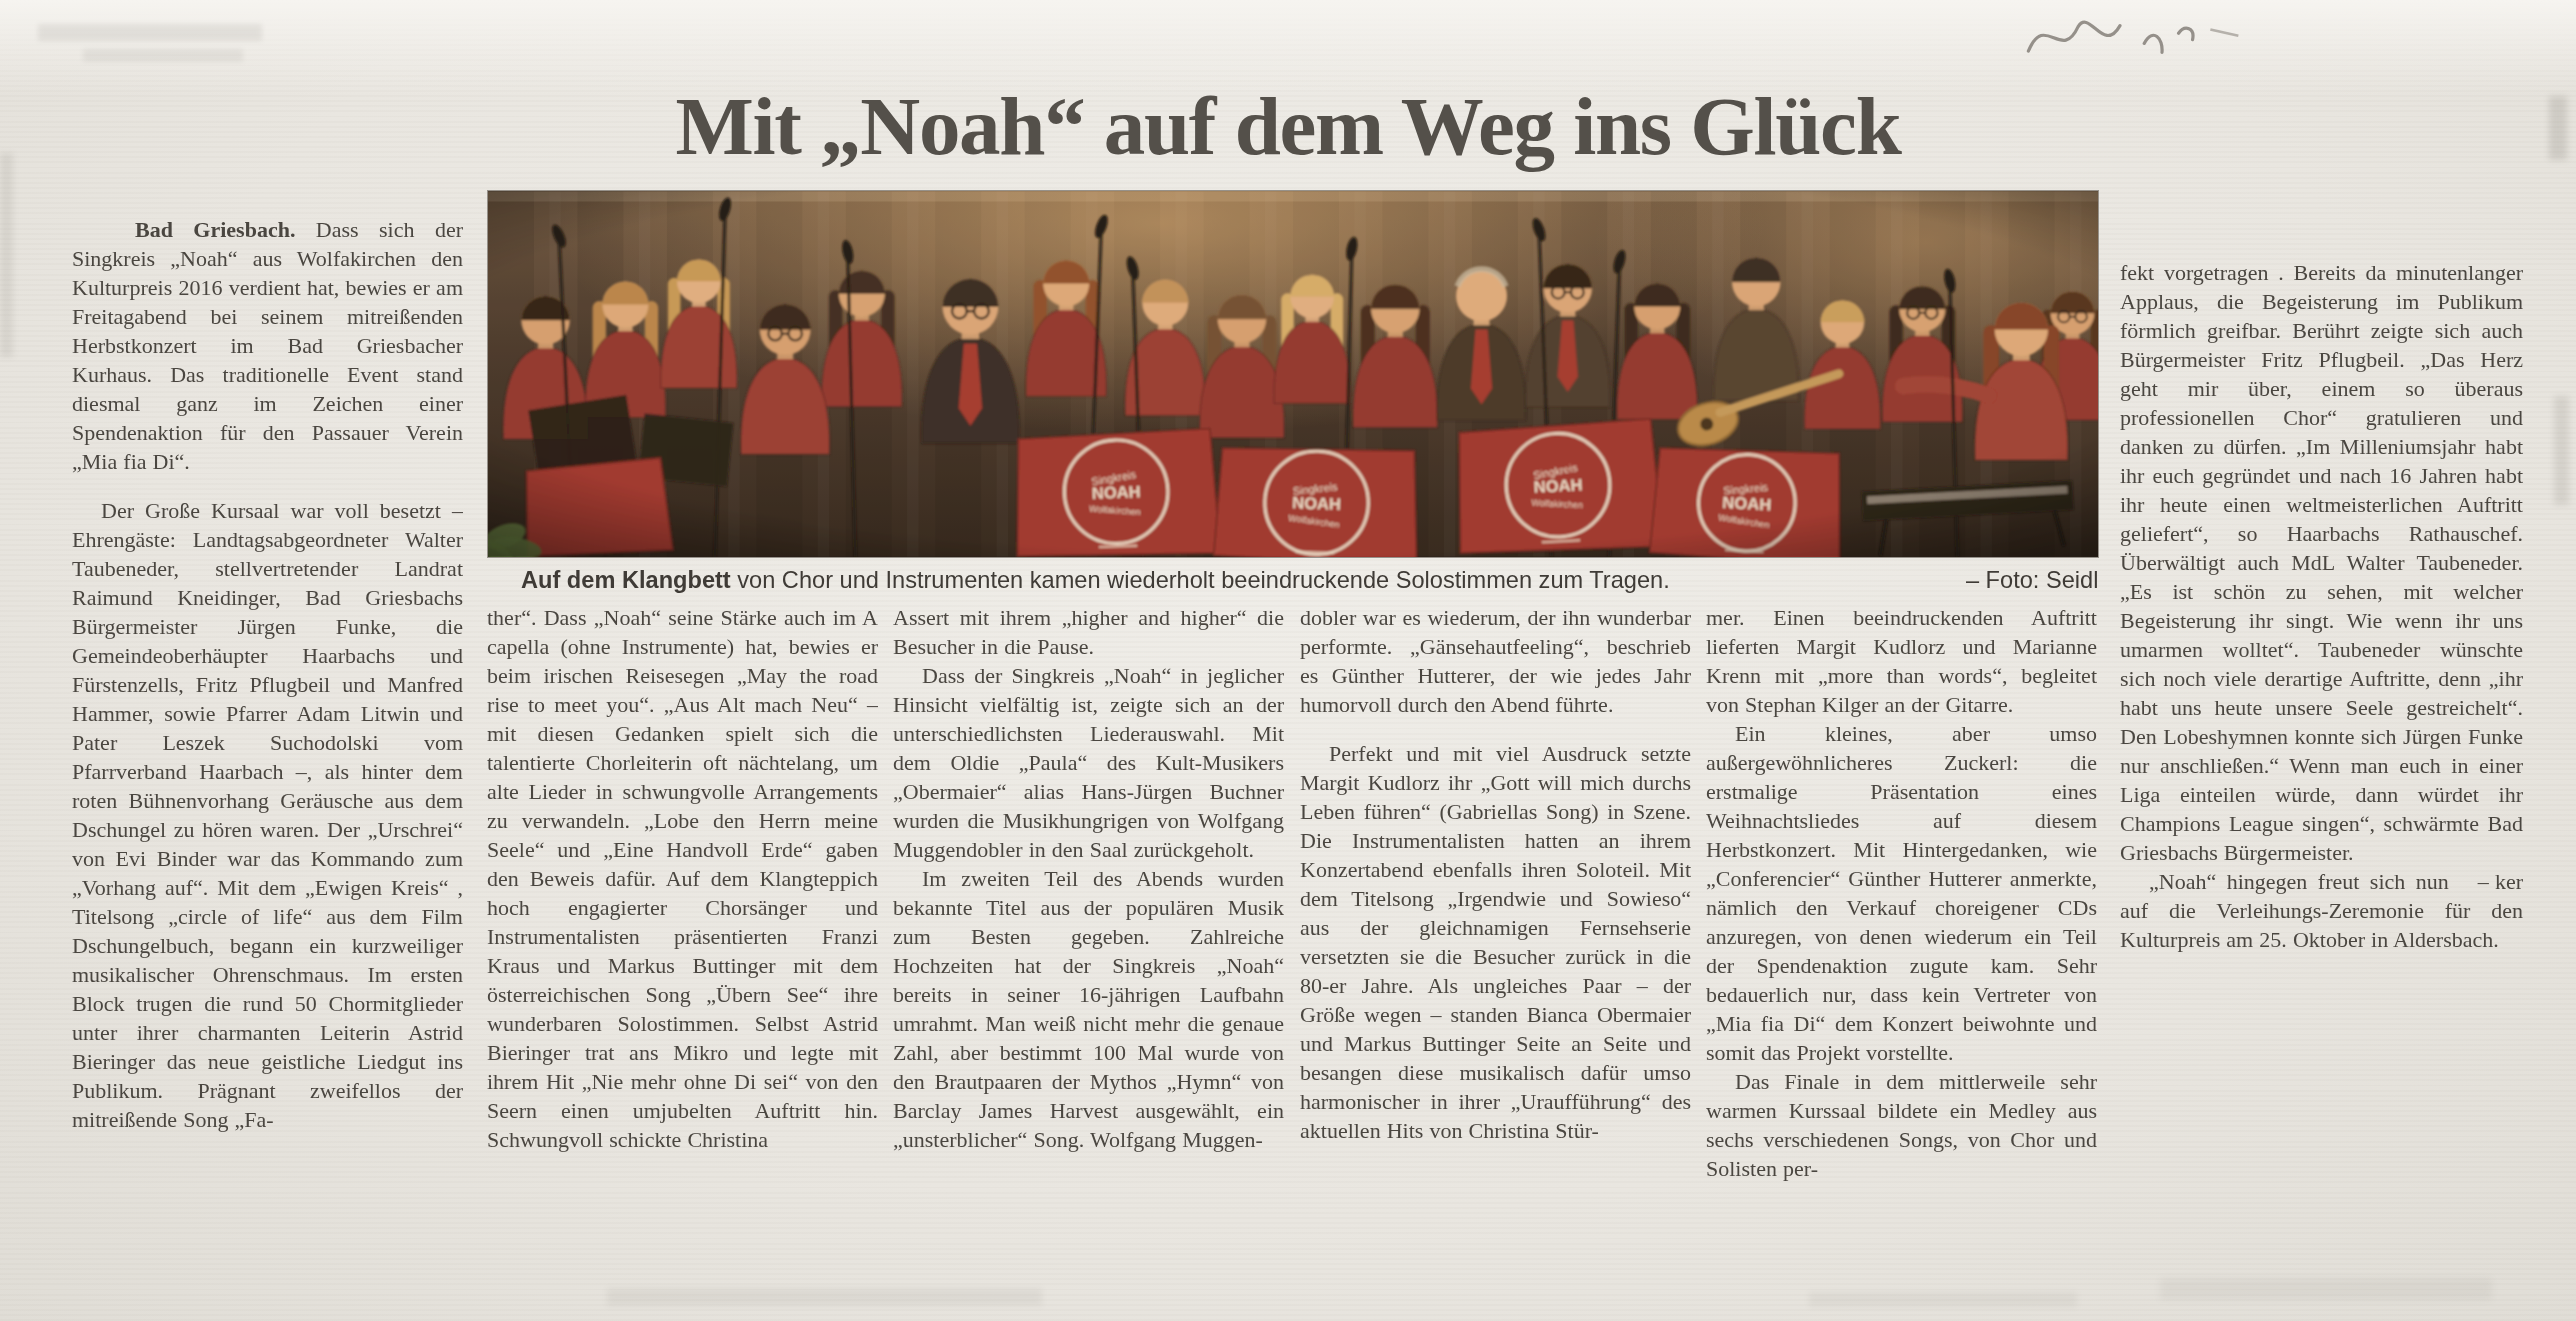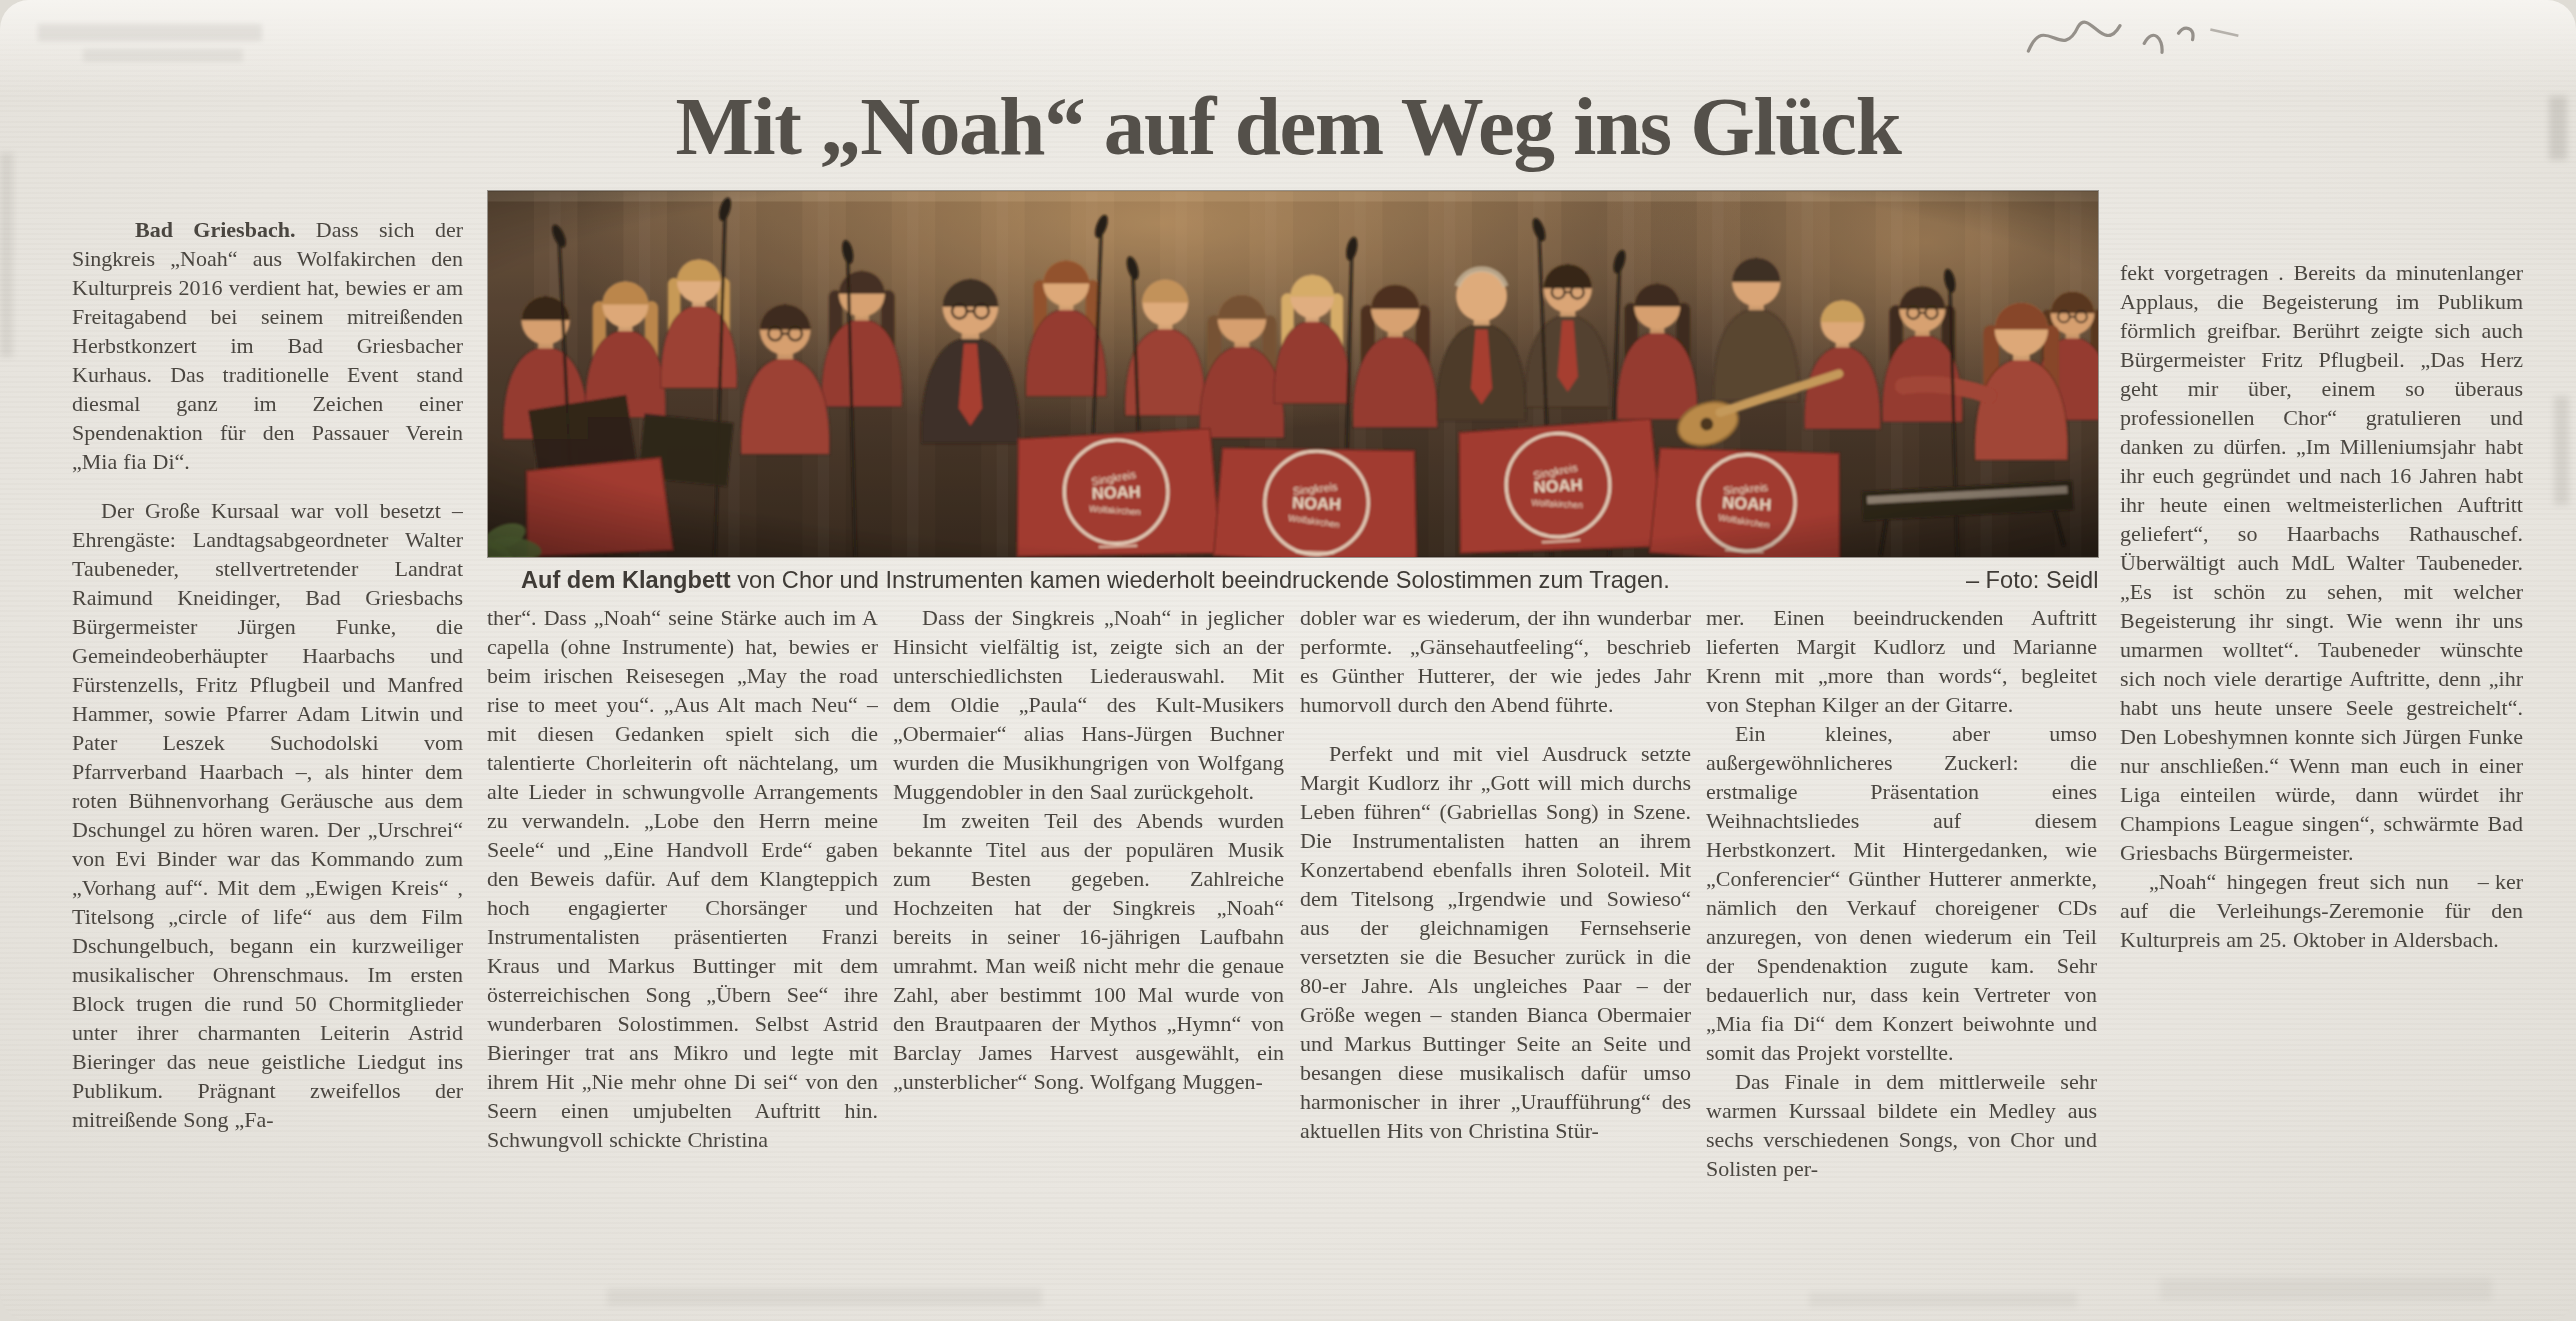--- a/index.html
+++ b/index.html
@@ -5,21 +5,20 @@
   html,body{margin:0;padding:0;}
   body{width:2576px;height:1322px;overflow:hidden;background:#dfdcd5;}
   .page{
     position:absolute; inset:0; overflow:hidden;
     font-family:"Liberation Serif", serif;
     color:#46423d;
     background:#eceae5;
     background-image:
       repeating-linear-gradient(0deg, rgba(120,110,95,.03) 0 1.9px, rgba(0,0,0,0) 1.9px 5.1px),
       radial-gradient(ellipse at 50% 38%, #f0eee9 0%, #e9e6e0 62%, #e0ddd6 100%);
-    border-radius: 29px;
   }
   .top-light{position:absolute;top:0;left:0;right:0;height:96px;
     background:linear-gradient(#f6f4f0, rgba(246,244,240,0));}
   .headline{
     position:absolute; top:27px; left:0; width:100%;
     text-align:center; font-size:83px; line-height:1.05; font-weight:bold;
     letter-spacing:-1.3px; color:#54504a; white-space:nowrap;
   }
   .subhead{
     position:absolute; top:138px; left:0; width:100%;
@@ -64,20 +63,21 @@
   <h1 class="headline">Mit „Noah“ auf dem Weg ins Glück</h1>
 
   <div class="col" id="col1">
       <p class="indent"><span class="lead">Bad Griesbach.</span> Dass sich der Singkreis „Noah“ aus Wolfakirchen den Kulturpreis 2016 verdient hat, bewies er am Freitagabend bei seinem mitreißenden Herbstkonzert im Bad Griesbacher Kurhaus. Das traditionelle Event stand diesmal ganz im Zeichen einer Spendenaktion für den Passauer Verein „Mia fia Di“.</p>
       <p class="indent gap">Der Große Kursaal war voll besetzt – Ehrengäste: Landtagsabgeordneter Walter Taubeneder, stellvertretender Landrat Raimund Kneidinger, Bad Griesbachs Bürgermeister Jürgen Funke, die Gemeindeoberhäupter Haarbachs und Fürstenzells, Fritz Pflugbeil und Manfred Hammer, sowie Pfarrer Adam Litwin und Pater Leszek Suchodolski vom Pfarrverband Haarbach –, als hinter dem roten Bühnenvorhang Geräusche aus dem Dschungel zu hören waren. Der „Urschrei“ von Evi Binder war das Kommando zum „Vorhang auf“. Mit dem „Ewigen Kreis“ , Titelsong „circle of life“ aus dem Film Dschungelbuch, begann ein kurzweiliger musikalischer Ohrenschmaus. Im ersten Block trugen die rund 50 Chormitglieder unter ihrer charmanten Leiterin Astrid Bieringer das neue geistliche Liedgut ins Publikum. Prägnant zweifellos der mitreißende Song „Fa-</p>
     </div>
   <div class="col" id="col2">
       <p>ther“. Dass „Noah“ seine Stärke auch im A capella (ohne Instrumente) hat, bewies er beim irischen Reisesegen „May the road rise to meet you“. „Aus Alt mach Neu“ –mit diesen Gedanken spielt sich die talentierte Chorleiterin oft nächtelang, um alte Lieder in schwungvolle Arrangements zu verwandeln. „Lobe den Herrn meine Seele“ und „Eine Handvoll Erde“ gaben den Beweis dafür. Auf dem Klangteppich hoch engagierter Chorsänger und Instrumentalisten präsentierten Franzi Kraus und Markus Buttinger mit dem österreichischen Song „Übern See“ ihre wunderbaren Solostimmen. Selbst Astrid Bieringer trat ans Mikro und legte mit ihrem Hit „Nie mehr ohne Di sei“ von den Seern einen umjubelten Auftritt hin. Schwungvoll schickte Christina</p>
     </div>
   <div class="col" id="col3">
+      <p>Assert mit ihrem „higher and higher“ die Besucher in die Pause.</p>
       <p class="indent">Dass der Singkreis „Noah“ in jeglicher Hinsicht vielfältig ist, zeigte sich an der unterschiedlichsten Liederauswahl. Mit dem Oldie „Paula“ des Kult-Musikers „Obermaier“ alias Hans-Jürgen Buchner wurden die Musikhungrigen von Wolfgang Muggendobler in den Saal zurückgeholt.</p>
       <p class="indent">Im zweiten Teil des Abends wurden bekannte Titel aus der populären Musik zum Besten gegeben. Zahlreiche Hochzeiten hat der Singkreis „Noah“ bereits in seiner 16-jährigen Laufbahn umrahmt. Man weiß nicht mehr die genaue Zahl, aber bestimmt 100 Mal wurde von den Brautpaaren der Mythos „Hymn“ von Barclay James Harvest ausgewählt, ein „unsterblicher“ Song. Wolfgang Muggen-</p>
     </div>
   <div class="col" id="col4">
       <p>dobler war es wiederum, der ihn wunderbar performte. „Gänsehautfeeling“, beschrieb es Günther Hutterer, der wie jedes Jahr humorvoll durch den Abend führte.</p>
       <p class="indent gap">Perfekt und mit viel Ausdruck setzte Margit Kudlorz ihr „Gott will mich durchs Leben führen“ (Gabriellas Song) in Szene. Die Instrumentalisten hatten an ihrem Konzertabend ebenfalls ihren Soloteil. Mit dem Titelsong „Irgendwie und Sowieso“ aus der gleichnamigen Fernsehserie versetzten sie die Besucher zurück in die 80-er Jahre. Als ungleiches Paar – der Größe wegen – standen Bianca Obermaier und Markus Buttinger Seite an Seite und besangen diese musikalisch dafür umso harmonischer in ihrer „Uraufführung“ des aktuellen Hits von Christina Stür-</p>
     </div>
   <div class="col" id="col5">
       <p>mer. Einen beeindruckenden Auftritt lieferten Margit Kudlorz und Marianne Krenn mit „more than words“, begleitet von Stephan Kilger an der Gitarre.</p>
       <p class="indent">Ein kleines, aber umso außergewöhnlicheres Zuckerl: die erstmalige Präsentation eines Weihnachtsliedes auf diesem Herbstkonzert. Mit Hintergedanken, wie „Conferencier“ Günther Hutterer anmerkte, nämlich den Verkauf choreigener CDs anzuregen, von denen wiederum ein Teil der Spendenaktion zugute kam. Sehr bedauerlich nur, dass kein Vertreter von „Mia fia Di“ dem Konzert beiwohnte und somit das Projekt vorstellte.</p>

